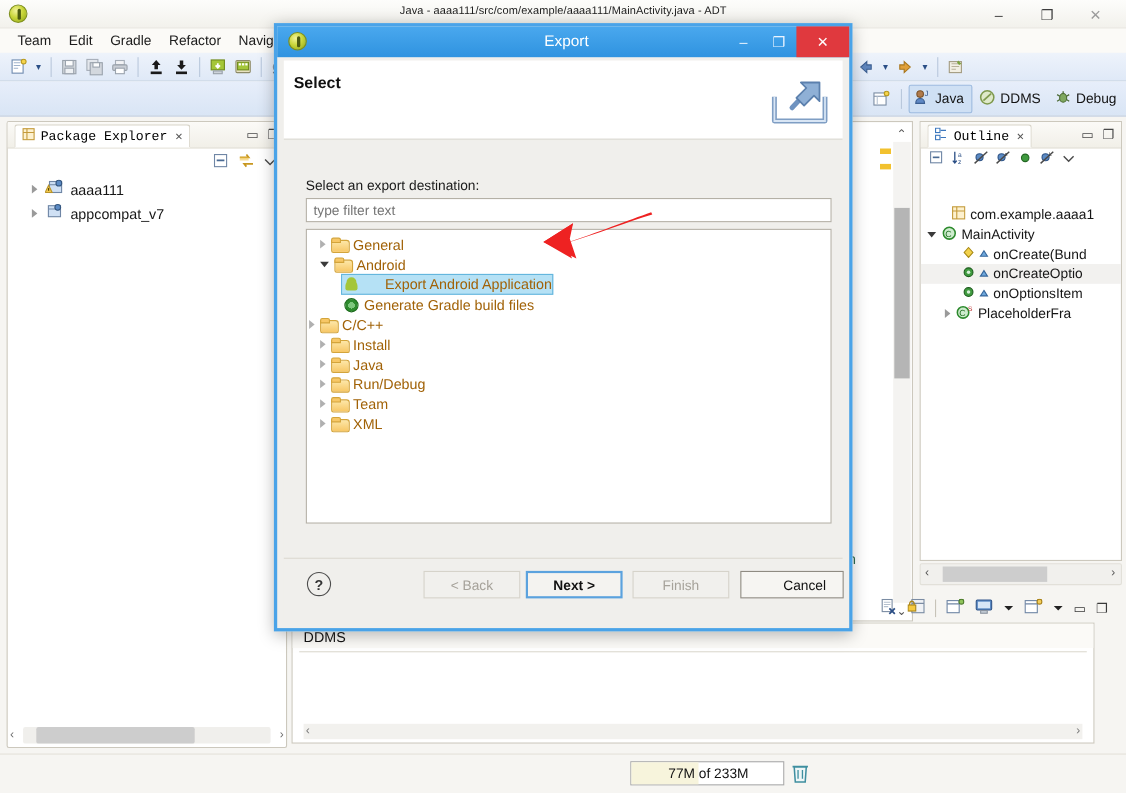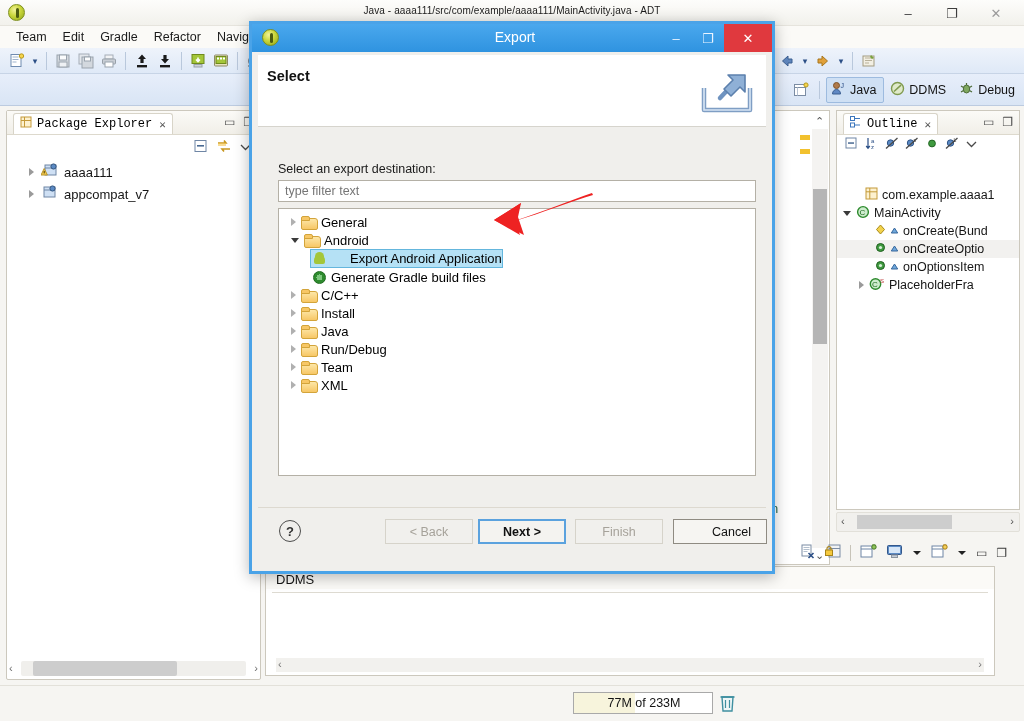--- a/index.html
+++ b/index.html
@@ -240,21 +240,21 @@
     position: absolute; left: 20px; top: 52px; width: 478px; height: 22px;
     background: #fff; border: 1px solid #b4b0a6;
     font-size: 12.5px; color: #8b8b8b; padding: 3px 6px;
   }
   .tree-box {
     position: absolute; left: 20px; top: 80px; width: 478px; height: 268px;
     background: #fff; border: 1px solid #b4b0a6; overflow: hidden;
   }
   .dtree-row {
     display: flex; align-items: center; height: 18px; gap: 5px;
-    font-size: 13px; color: #000000; white-space: nowrap;
+    font-size: 13px; color: #a16207; white-space: nowrap;
   }
   .dtree-row.sel {
     background: #b5e1f5; border: 1px solid #64b6dd;
     margin-left: 31px; padding-left: 2px; width: 193px; height: 19px; gap: 24px;
   }
   .dtw {
     width: 0; height: 0; border-left: 5px solid #b0b0b0;
     border-top: 4px solid transparent; border-bottom: 4px solid transparent; flex: none;
   }
   .dtw.open {
@@ -822,21 +822,21 @@
         <div class="dtree-row sel">
           <span class="droid"></span>
           <span>Export Android Application</span>
         </div>
 
         <div class="dtree-row" style="padding-left:34px;">
           <span class="gradle"></span>
           <span>Generate Gradle build files</span>
         </div>
 
-        <div class="dtree-row" style="padding-left:12px;">
+        <div class="dtree-row" style="padding-left:2px;">
           <span class="dtw"></span>
           <span class="folder"></span>
           <span>C/C++</span>
         </div>
 
         <div class="dtree-row" style="padding-left:12px;">
           <span class="dtw"></span>
           <span class="folder"></span>
           <span>Install</span>
         </div>

